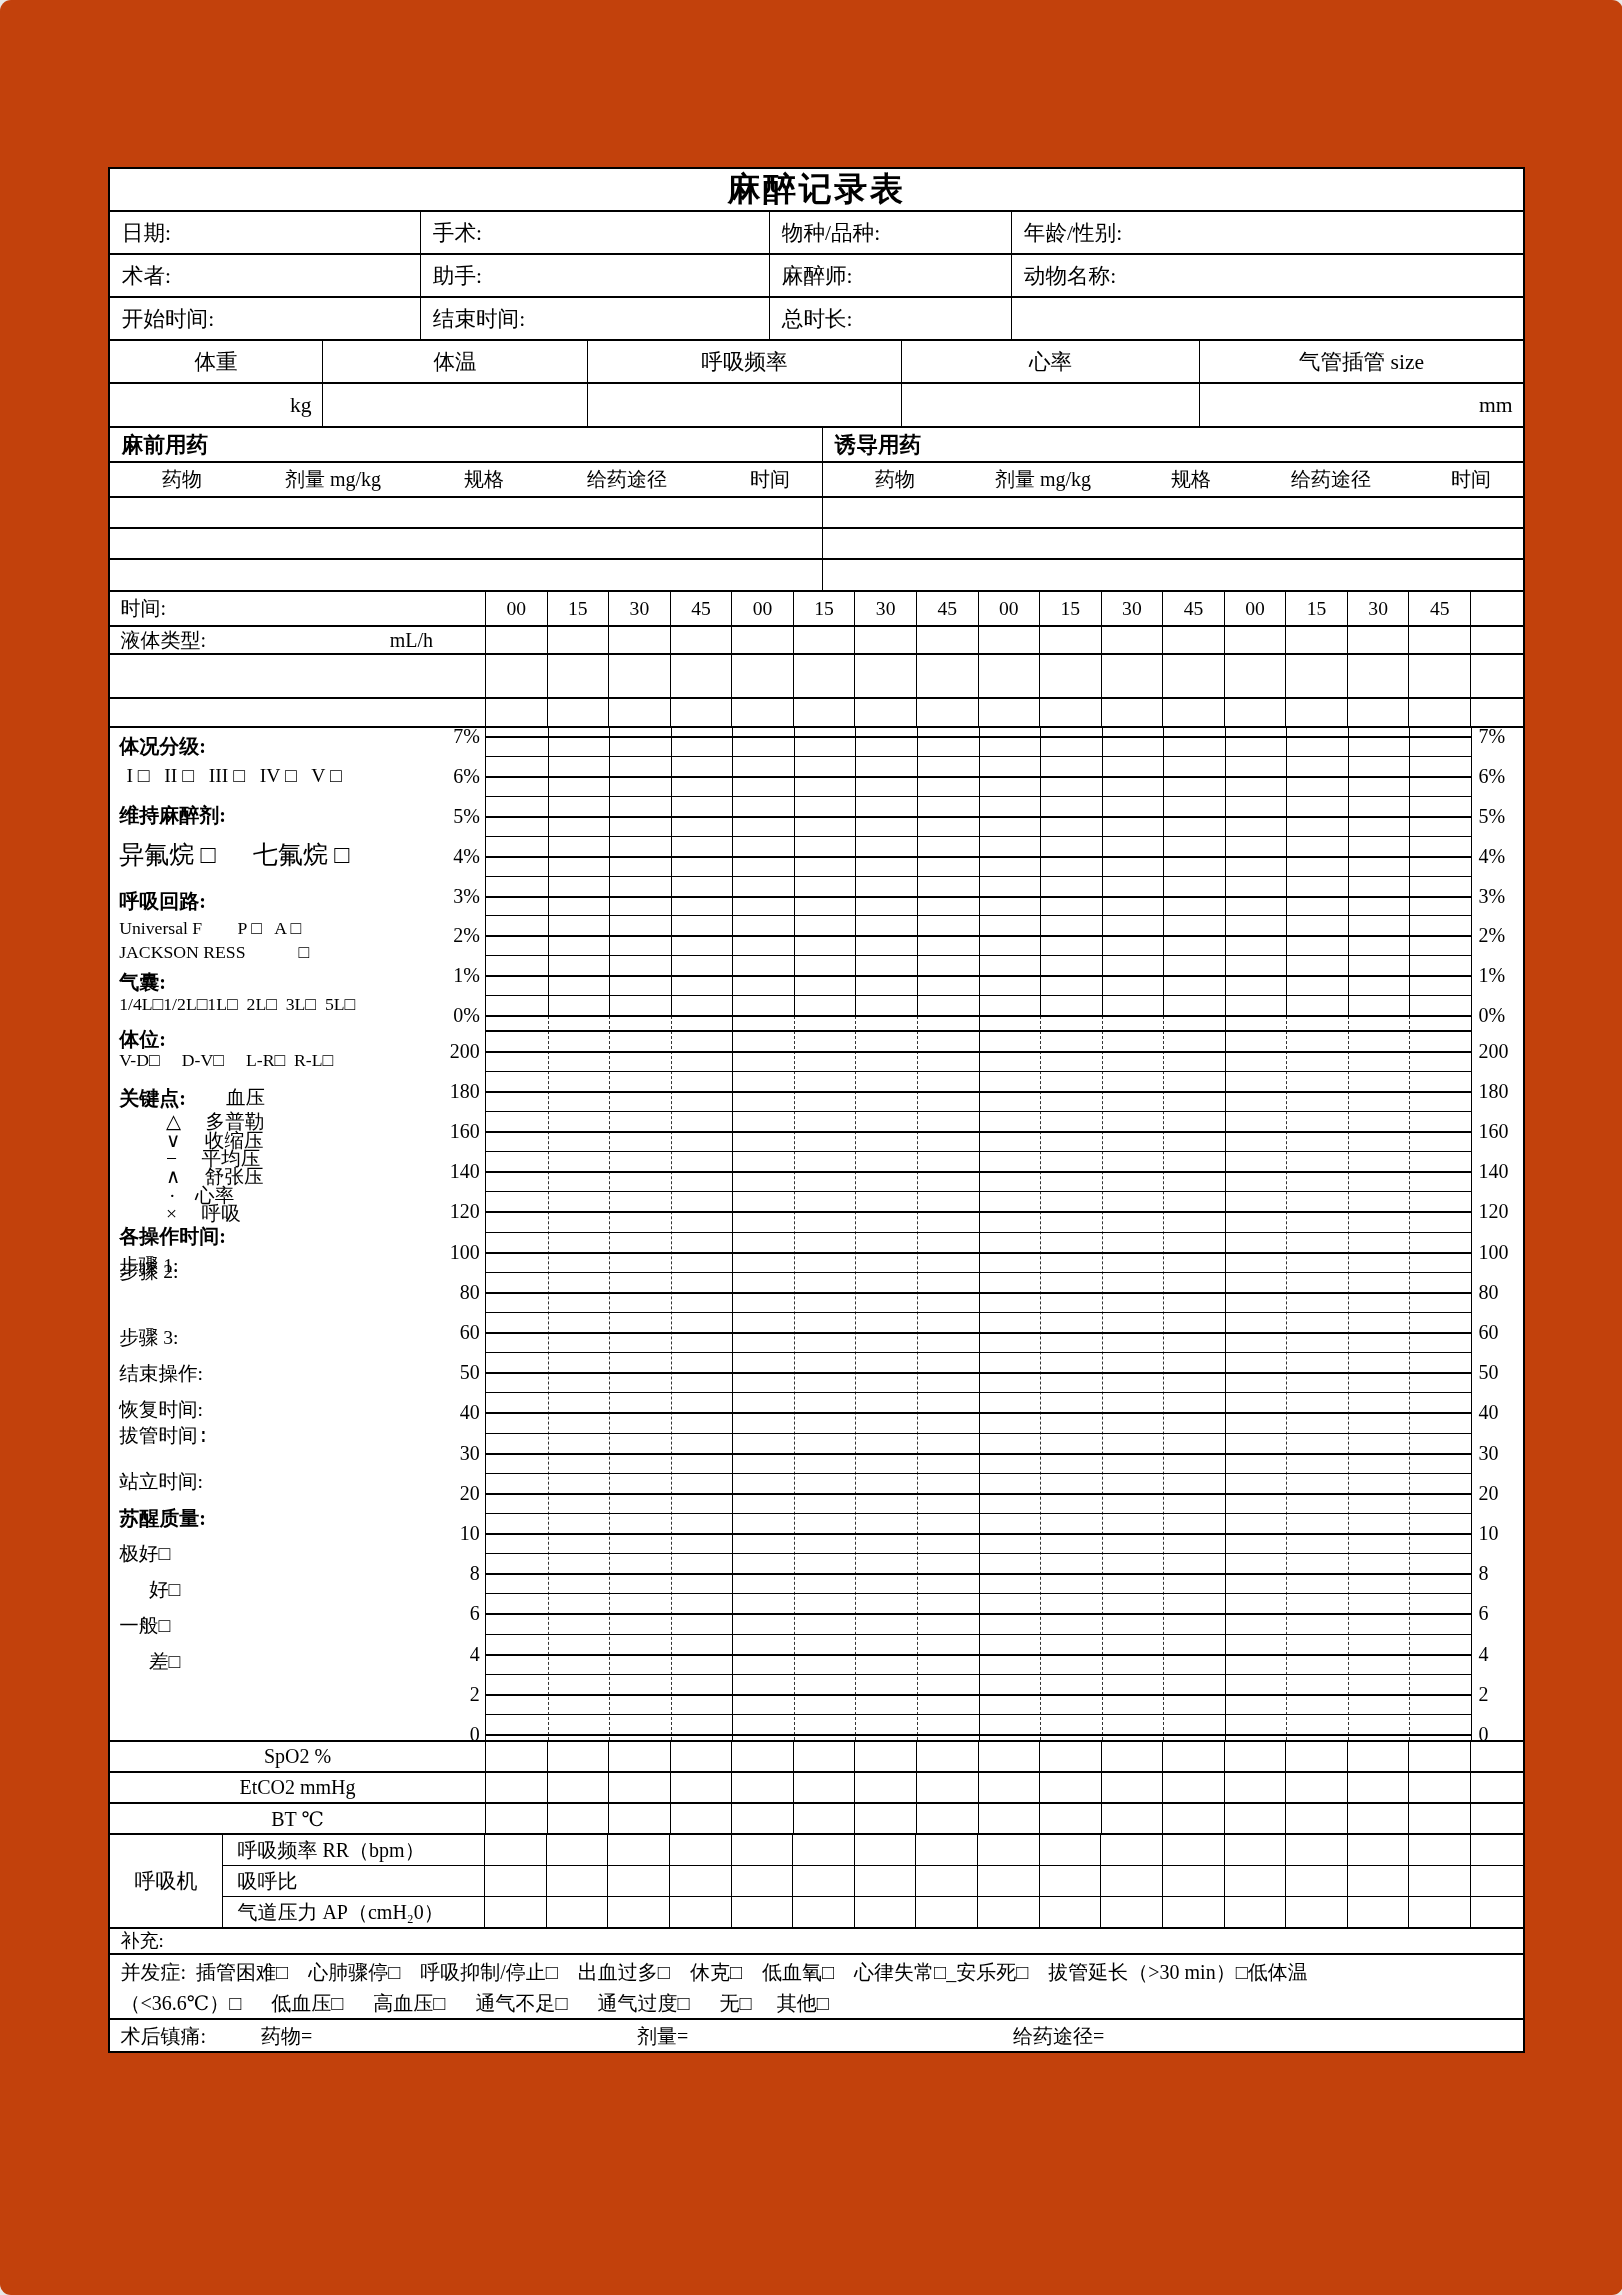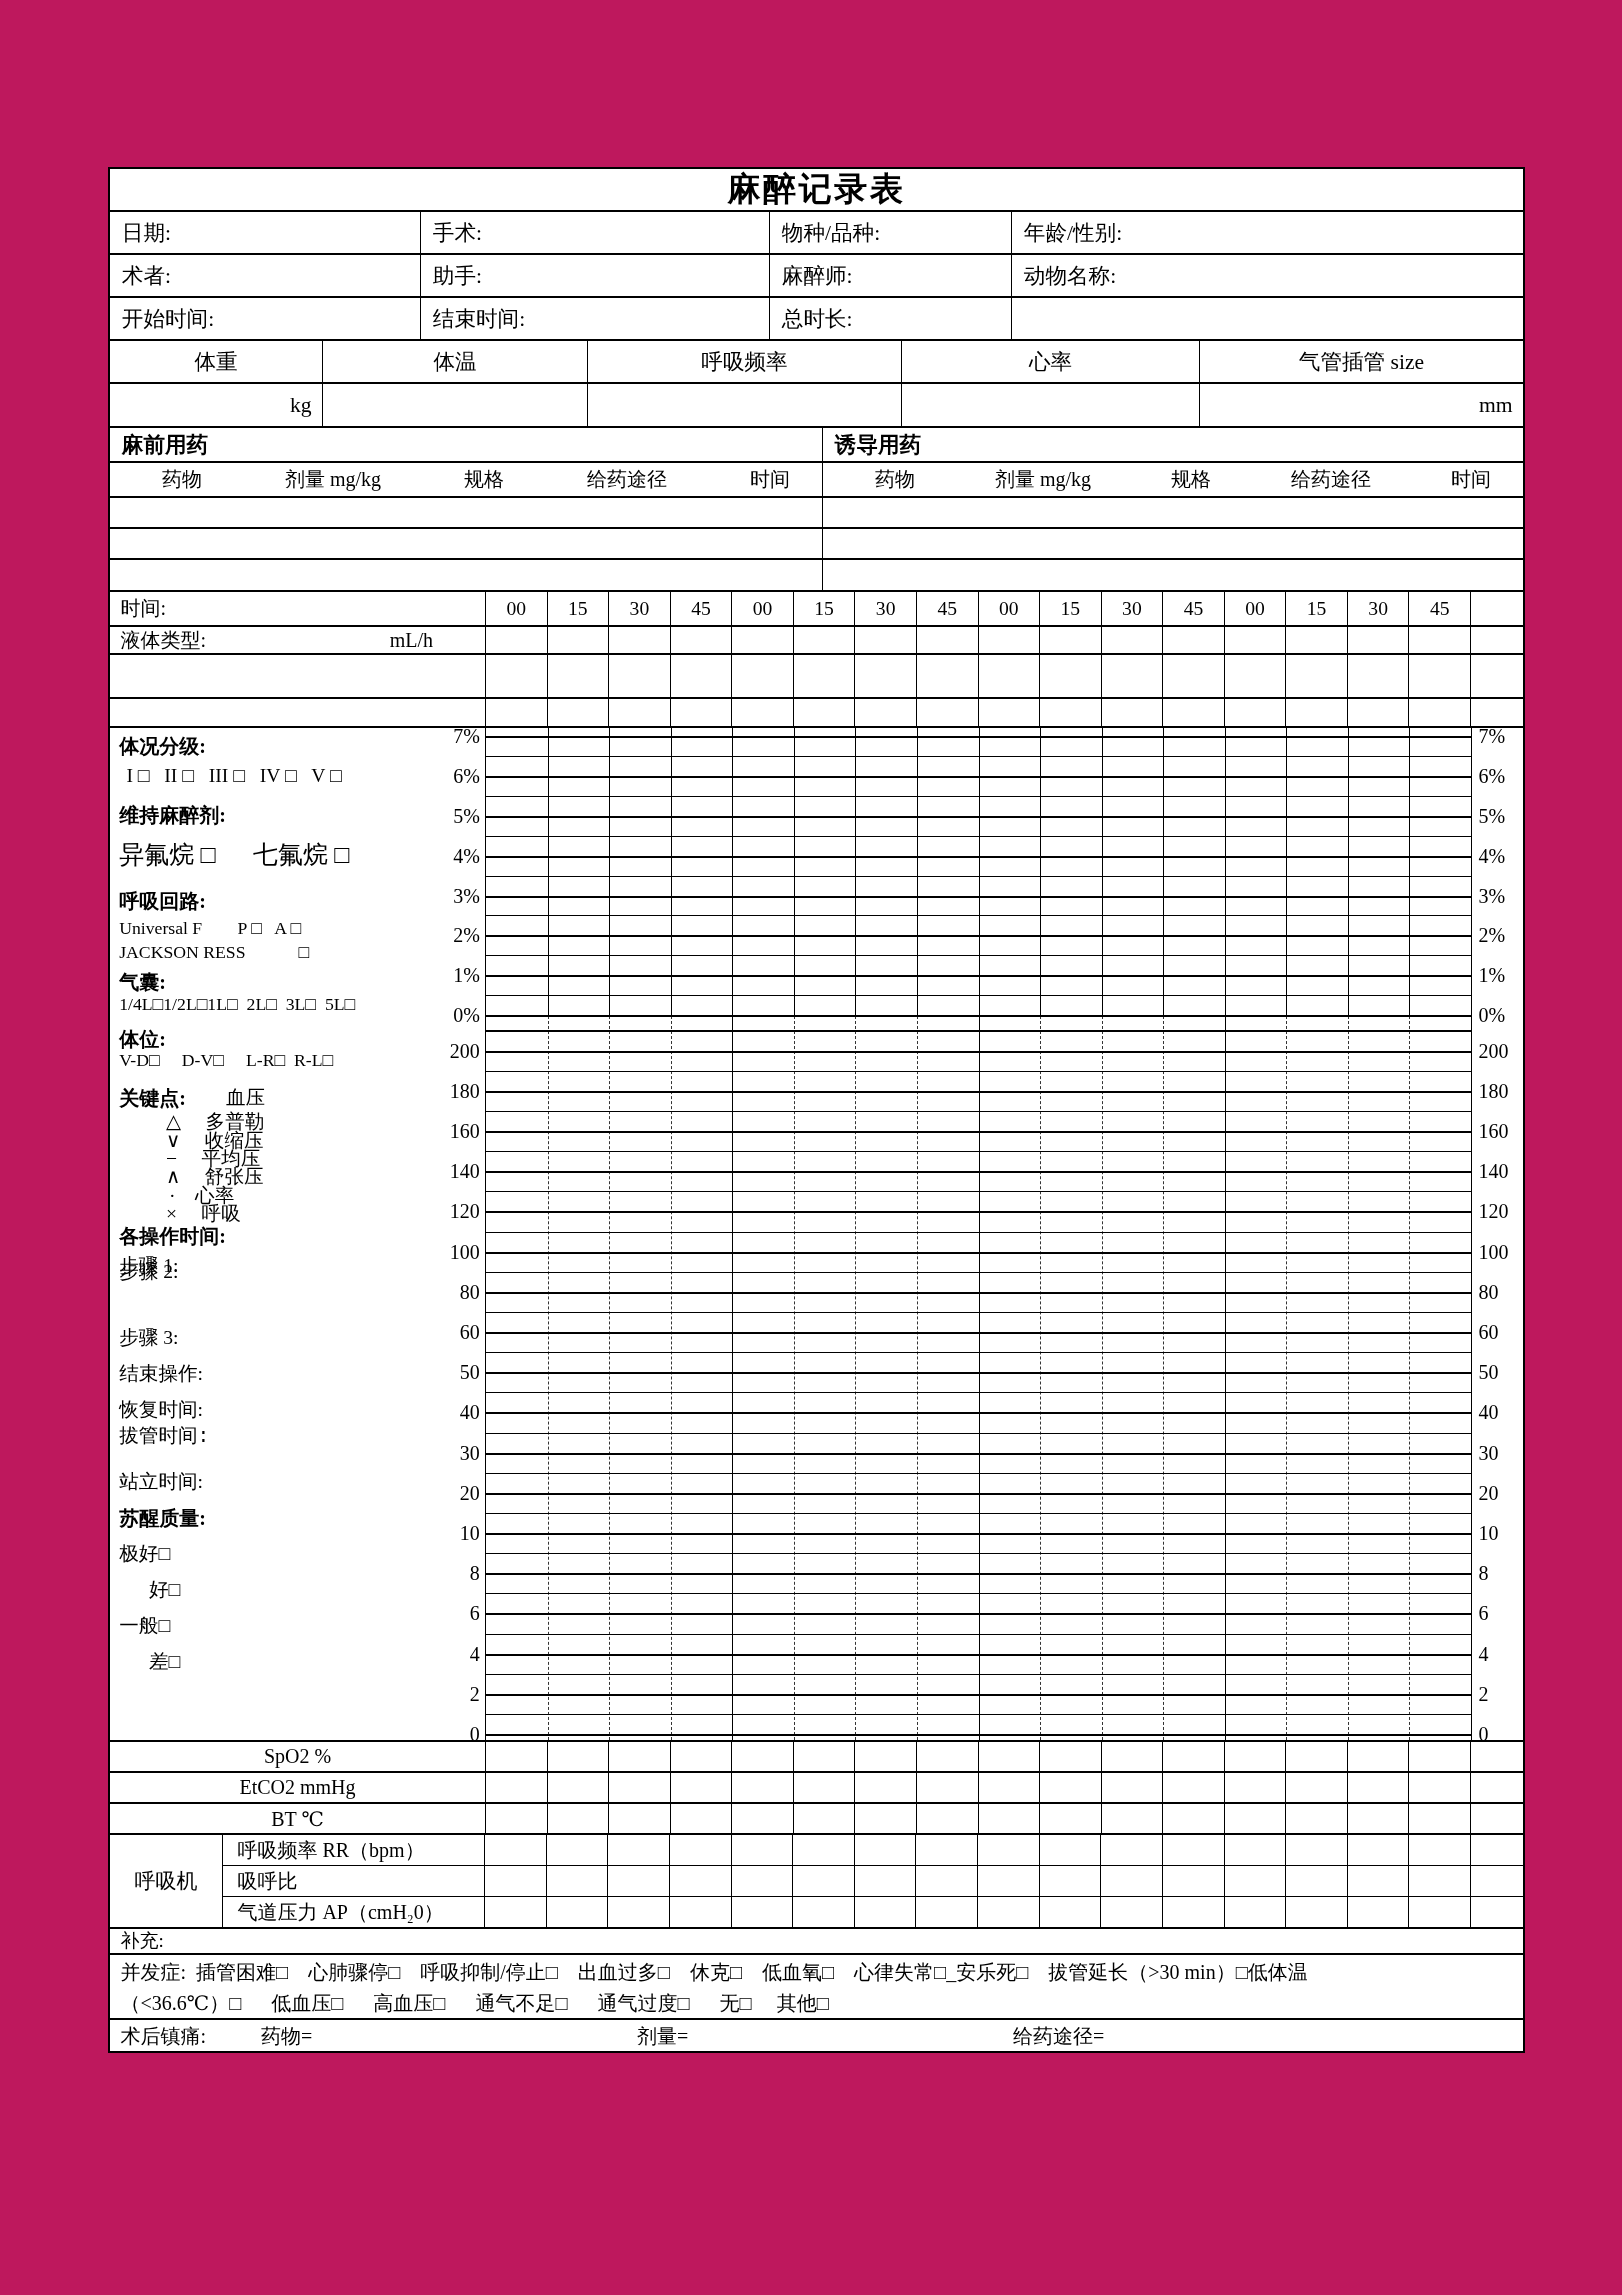--- a/index.html
+++ b/index.html
@@ -1,18 +1,18 @@
 <!DOCTYPE html>
 <html style="font-size:10.5px"><head>
 <meta charset="utf-8">
 <style>
   * { margin:0; padding:0; box-sizing:border-box; }
   html,body { background:#e8e8e8; }
-  .page { position:relative; width:1623px; height:2295px; background:#be185d;
-          font-family:"Liberation Serif","DejaVu Serif",serif; color:#000; }
+  .page { position:relative; width:1623px; height:2295px; background:#c2410c;
+          font-family:"Liberation Serif","DejaVu Serif",serif; color:#000;border-radius:11px; }
   .form { position:absolute; left:108px; top:167px; width:1417px; border:2.6px solid #000; background:#fff; }
 
   .title { height:43px; display:flex; align-items:center; justify-content:center;
            font-size:33px; font-weight:bold; border-bottom:2px solid #000; letter-spacing:2.6px; }
 
   .row { display:flex; border-bottom:2px solid #000; }
   .c { border-right:1.3px solid #000; display:flex; align-items:center; padding-left:11.8px; font-size:21.6px; }
   .c.end { border-right:none; }
   .ctr { justify-content:center; padding-left:0; }
   .rt  { justify-content:flex-end; padding-right:10.5px; padding-left:0; }

